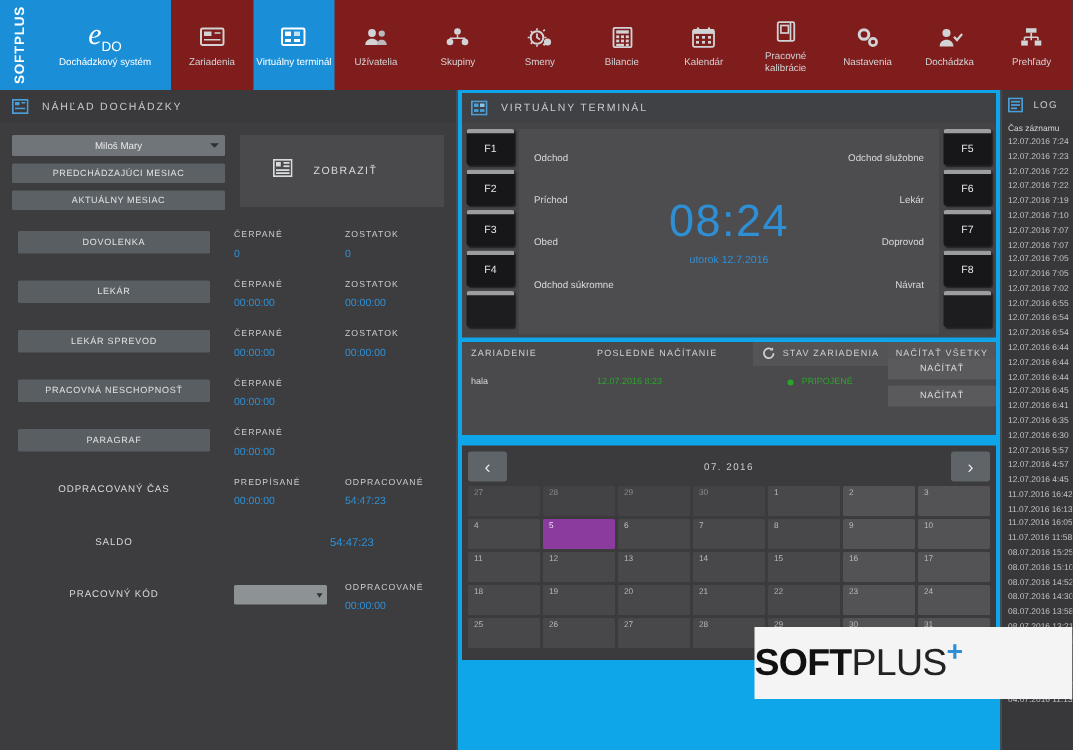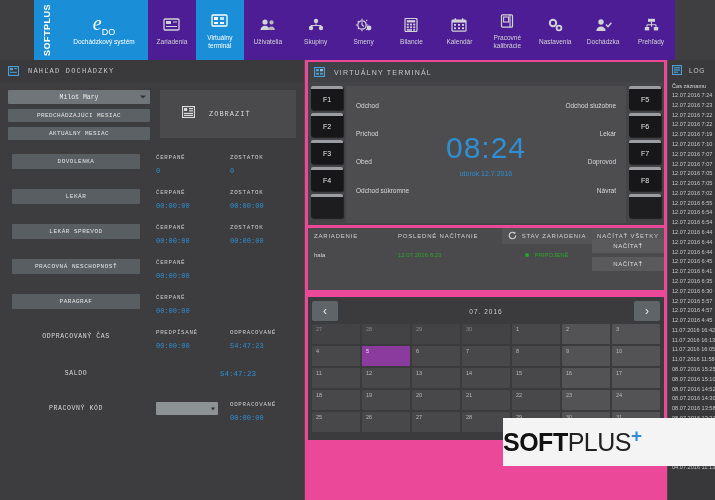--- a/index.html
+++ b/index.html
@@ -6,22 +6,22 @@
   html, body {
     width: 715px; height: 500px;
     background: #3a3a3a;
     font-family: "Liberation Sans", sans-serif;
     overflow: hidden;
   }
   .app { position: relative; width: 715px; height: 500px; background: #3f3f41; }
 
   
   .topnav {
-    display: flex; height: 60px; width: 641px;
-    background: #4c1d95; align-items: stretch; margin-left: 34px;
+    display: flex; height: 60px; width: 715px;
+    background: #7f1d1d; align-items: stretch;
   }
   .brand {
     width: 26px; background: #1a8fd8; position: relative; flex: 0 0 26px;
   }
   .brand span {
     position: absolute; left: 50%; top: 50%;
     transform: translate(-50%,-50%) rotate(-90deg);
     font-size: 9px; font-weight: bold; color: #fff; white-space: nowrap;
     letter-spacing: .5px;
   }
@@ -38,21 +38,21 @@
   .navlabel { display: block; max-width: 100%; }
   .elogo { font-size: 20px; font-style: italic; font-family: "Liberation Serif", serif; line-height: 1; }
   .elogo sub { font-size: 9px; font-style: normal; font-family: "Liberation Sans", sans-serif; }
 
   
   .body { display: flex; height: 440px; width: 715px; background: #3f3f41; }
 
   
   .left {
     width: 305px; flex: 0 0 305px; background: #3d3d3f;
-    border-right: 1px solid #4a4a4c; position: relative; font-family: Liberation Mono, monospace;
+    border-right: 1px solid #4a4a4c; position: relative;
   }
   .panelhdr {
     display: flex; align-items: center; gap: 9px;
     height: 22px; padding: 0 8px; background: #3a3a3c;
     color: #c8c9cb; font-size: 7px; letter-spacing: 1.2px;
   }
   .panelhdr .hicon { color: #4a9fd8; display: flex; }
   .lpad { padding: 8px 8px 0; }
   .toprow { display: flex; gap: 10px; }
   .ltop { width: 142px; }
@@ -100,21 +100,21 @@
     width: 62px; height: 13px; background: #8d9295; border-radius: 1px;
     position: relative; cursor: pointer; margin-top: 1px;
   }
   .pksel .car {
     position: absolute; right: 3px; top: 50%; transform: translateY(-50%);
     width: 0; height: 0; border-left: 2.5px solid transparent;
     border-right: 2.5px solid transparent; border-top: 3px solid #2f3234;
   }
 
   
-  .center { width: 362px; flex: 0 0 362px; background: #ec4899; padding: 2px 3px 0 3px; }
+  .center { width: 362px; flex: 0 0 362px; background: #0ea5e9; padding: 2px 3px 0 3px; }
   .termwrap { background: #454547; }
   .termhdr {
     display: flex; align-items: center; gap: 9px; height: 20px;
     padding: 0 6px; background: #3f4144; color: #c8c9cb; font-size: 7px;
     letter-spacing: 1.2px;
   }
   .termhdr .hicon { color: #4a9fd8; display: flex; }
   .termbody { display: flex; height: 143px; padding: 2px 0 0; }
   .fcol { width: 38px; flex: 0 0 38px; padding: 2px 3px; display: flex; flex-direction: column; gap: 3px; }
   .fkey {

